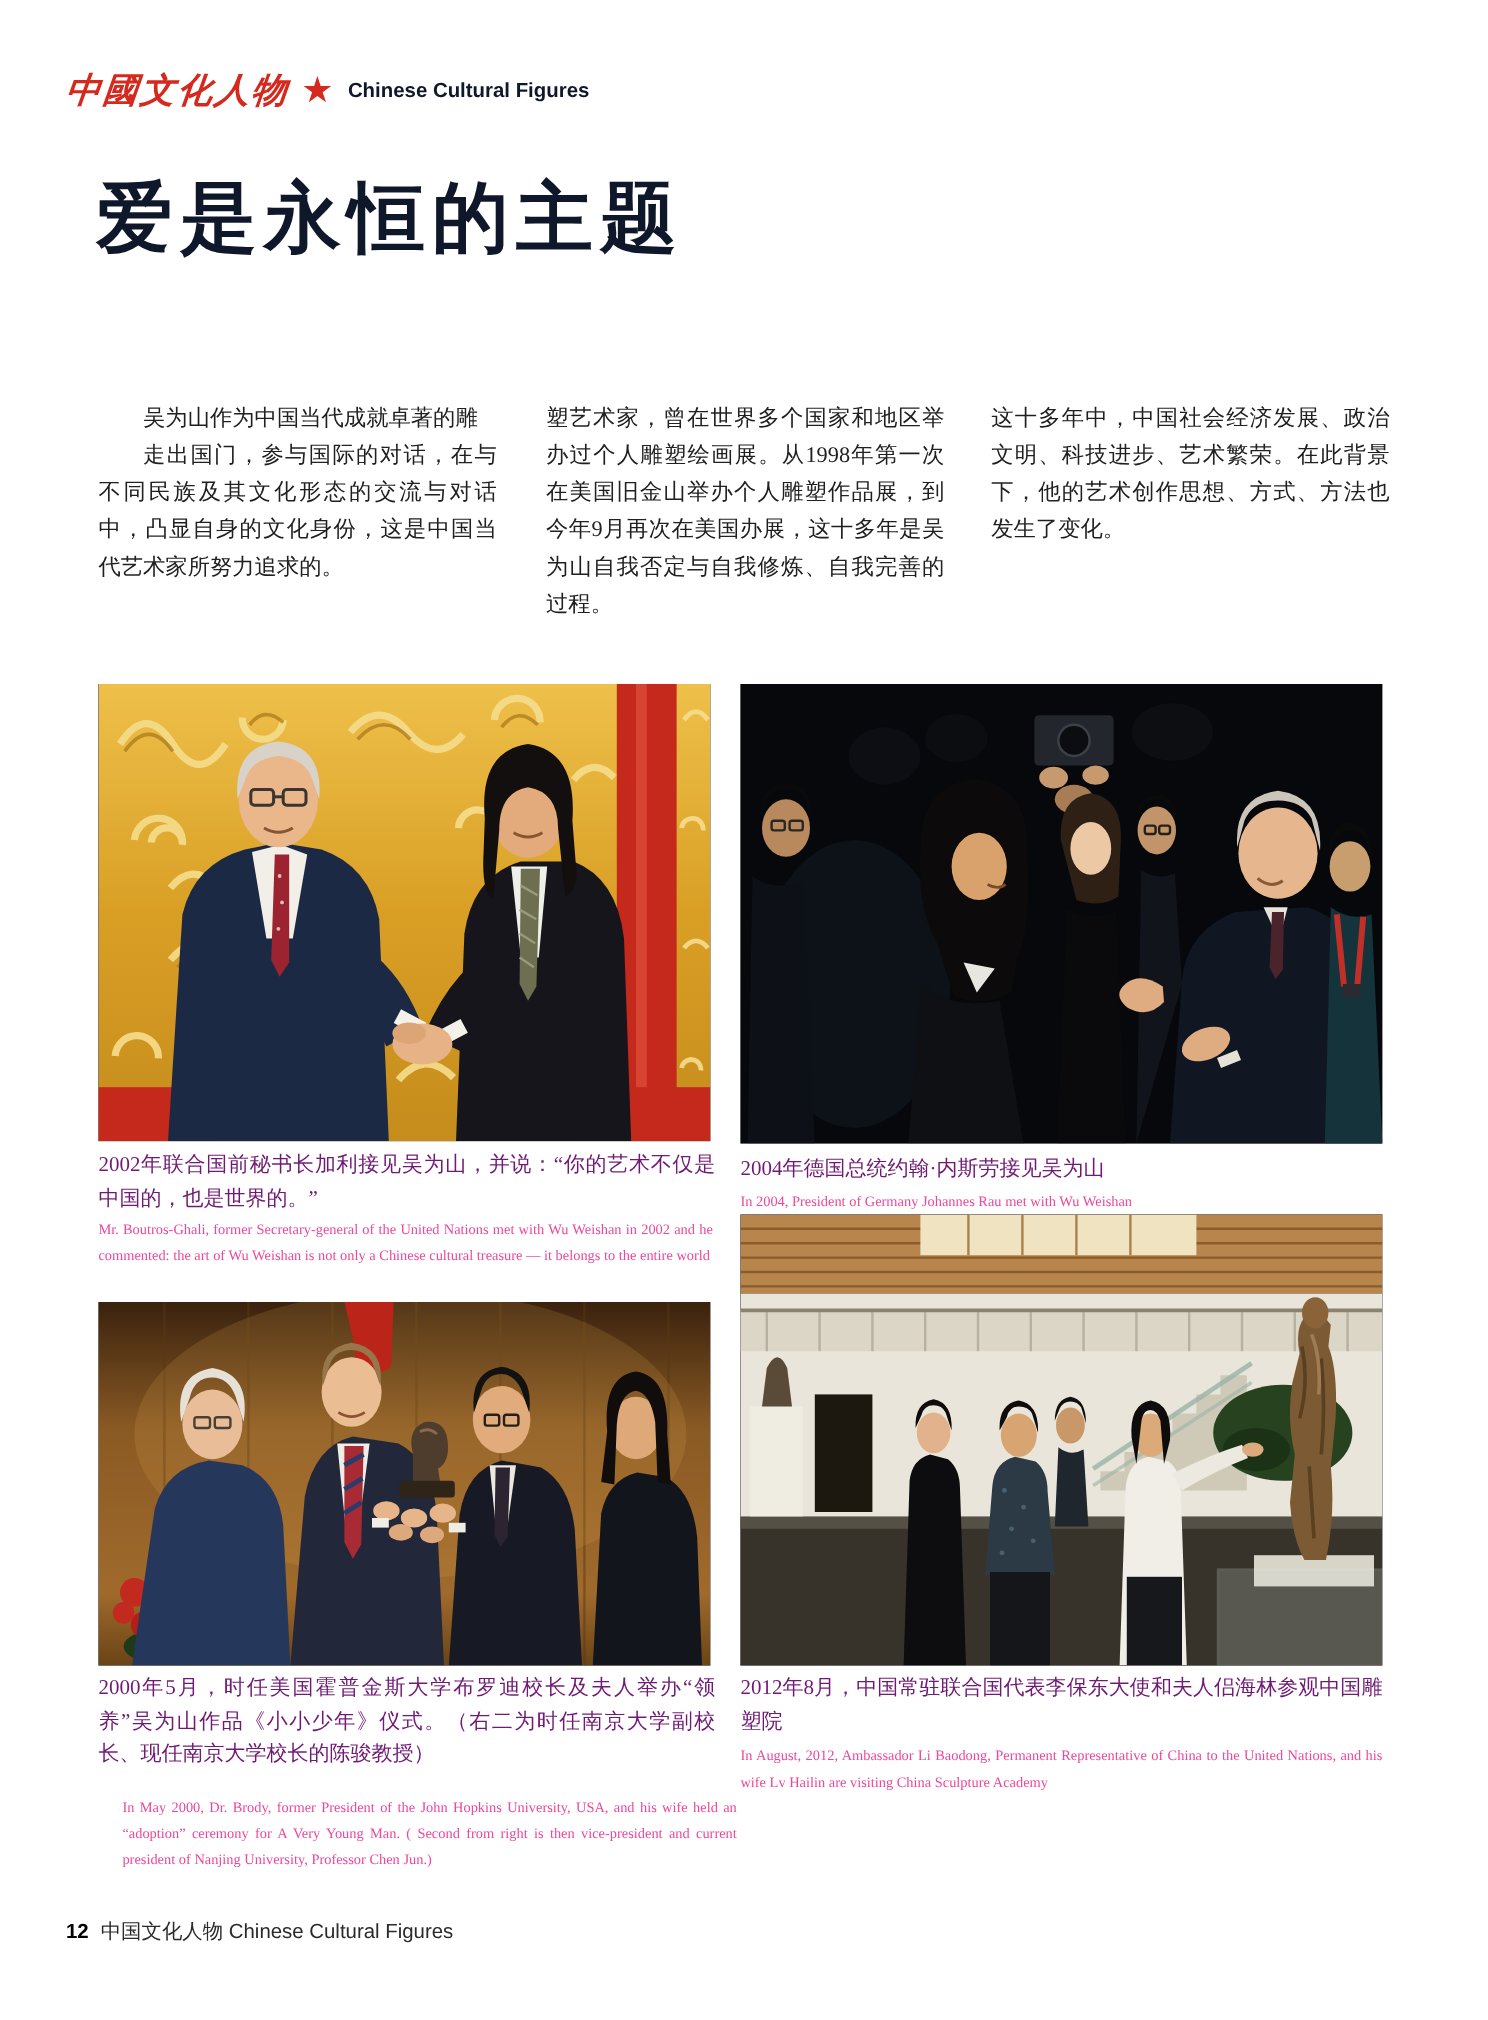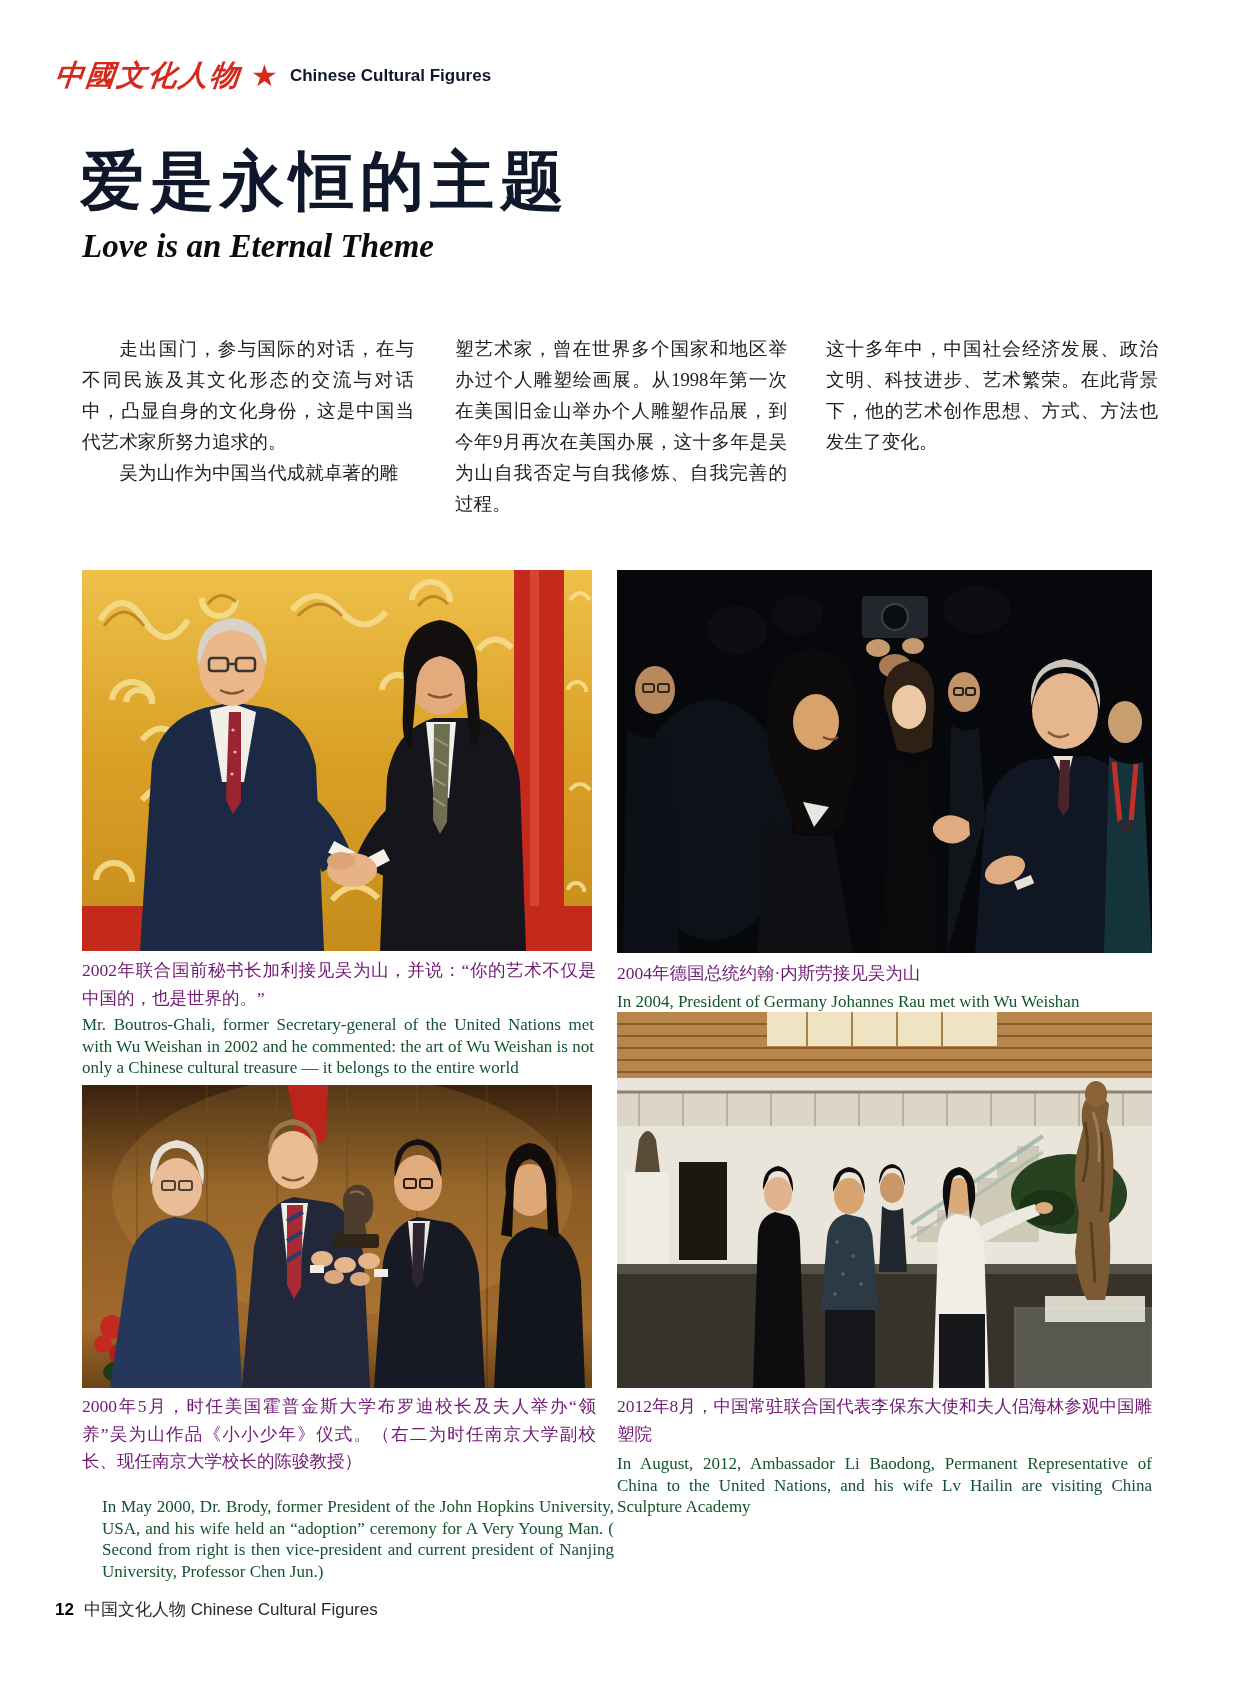--- a/index.html
+++ b/index.html
@@ -30,21 +30,21 @@
   
   .photo { position:absolute; overflow:hidden; background:#222; }
   #photo1 { left:82px;  top:570px;  width:510px; height:381px; }
   #photo2 { left:617px; top:570px;  width:535px; height:383px; }
   #photo3 { left:82px;  top:1085px; width:510px; height:303px; }
   #photo4 { left:617px; top:1012px; width:535px; height:376px; }
   .photo svg { display:block; width:100%; height:100%; }
 
   
   .cap-zh { position:absolute; font-size:17.5px; line-height:27.5px; color:#701a75; text-align:justify; }
-  .cap-en { position:absolute; font-size:17px; line-height:21.5px; color:#14532d; text-align:justify; }
+  .cap-en { position:absolute; font-size:12px; line-height:21.5px; color:#ec4899; text-align:justify; }
   #cap1zh { left:82px;  top:957px;  width:514px; }
   #cap1en { left:82px;  top:1014px; width:512px; }
   #cap2zh { left:617px; top:960px;  width:535px; }
   #cap2en { left:617px; top:991px;  width:535px; }
   #cap3zh { left:82px;  top:1393px; width:514px; }
   #cap3en { left:82px;  top:1496px; width:512px;margin-left:20px; }
   #cap4zh { left:617px; top:1393px; width:535px; }
   #cap4en { left:617px; top:1453px; width:535px; }
 
   
@@ -57,25 +57,24 @@
 
 <div class="page">
 
   <div class="masthead">
     <span class="logo-zh">中國文化人物</span>
     <span class="star">★</span>
     <span class="logo-en">Chinese Cultural Figures</span>
   </div>
 
   <div class="title">爱是永恒的主题</div>
-  <div class="subtitle">Love is an Eternal Theme</div>
 
   <div class="col" id="col1">
+    <p class="indent">吴为山作为中国当代成就卓著的雕</p>
     <p class="indent">走出国门，参与国际的对话，在与不同民族及其文化形态的交流与对话中，凸显自身的文化身份，这是中国当代艺术家所努力追求的。</p>
-    <p class="indent">吴为山作为中国当代成就卓著的雕</p>
   </div>
   <div class="col" id="col2">
     <p>塑艺术家，曾在世界多个国家和地区举办过个人雕塑绘画展。从1998年第一次在美国旧金山举办个人雕塑作品展，到今年9月再次在美国办展，这十多年是吴为山自我否定与自我修炼、自我完善的过程。</p>
   </div>
   <div class="col" id="col3">
     <p>这十多年中，中国社会经济发展、政治文明、科技进步、艺术繁荣。在此背景下，他的艺术创作思想、方式、方法也发生了变化。</p>
   </div>
 
   <div class="photo" id="photo1">
     <svg viewBox="0 0 510 381" preserveAspectRatio="none">

